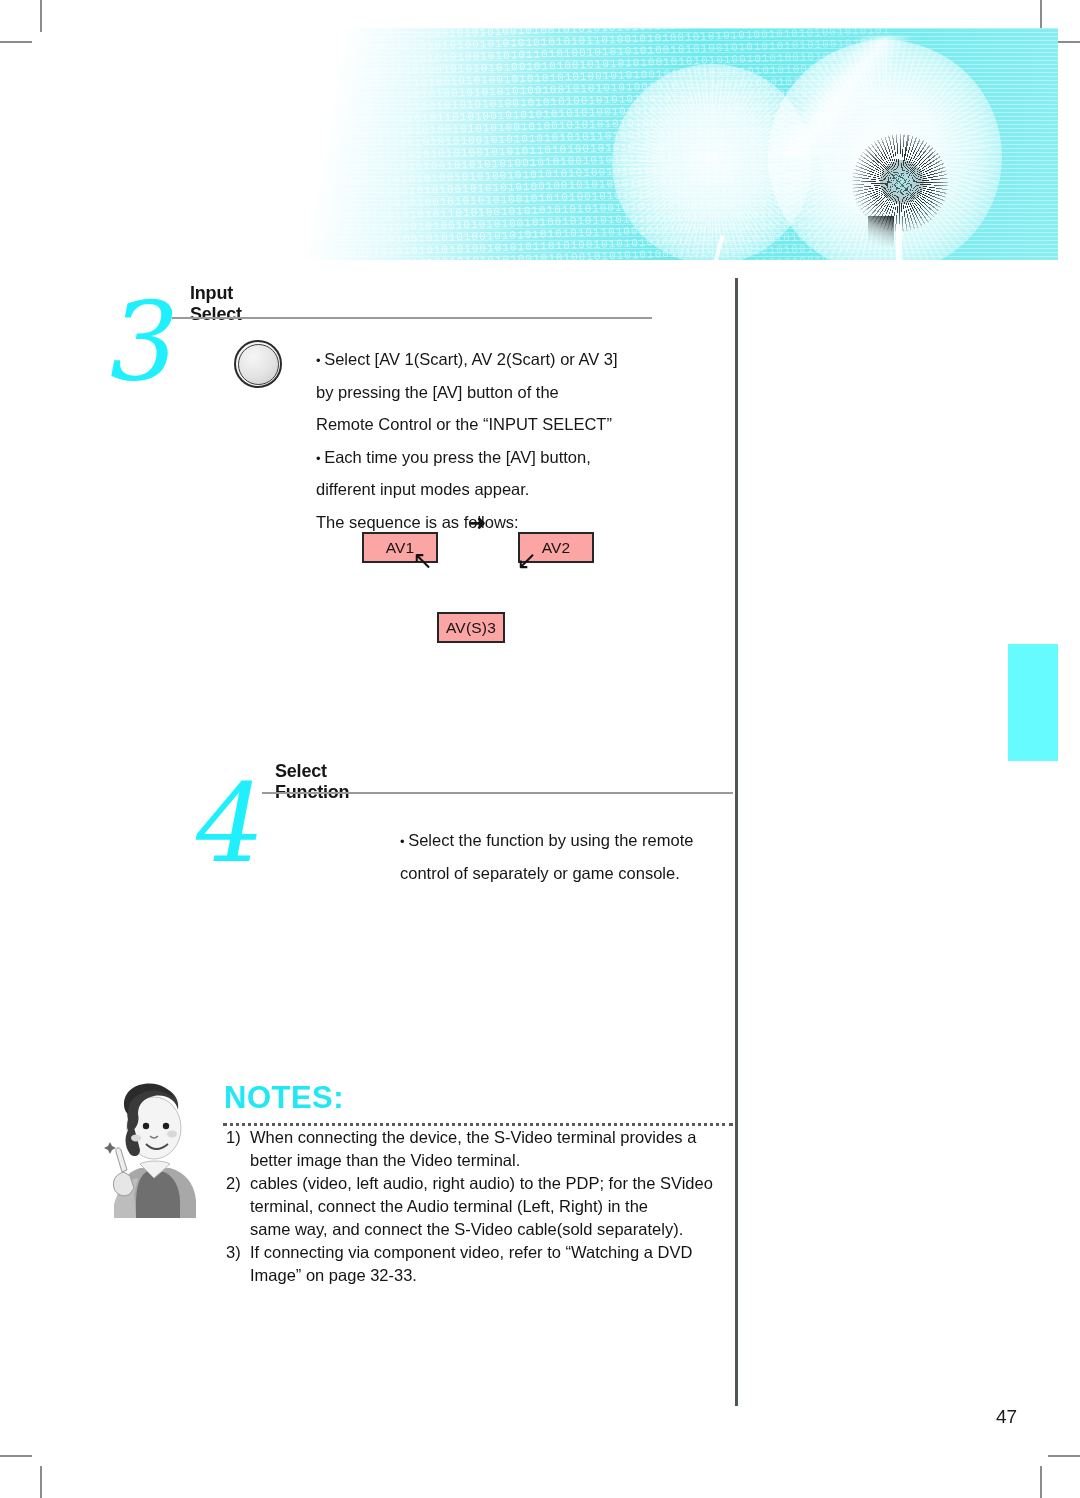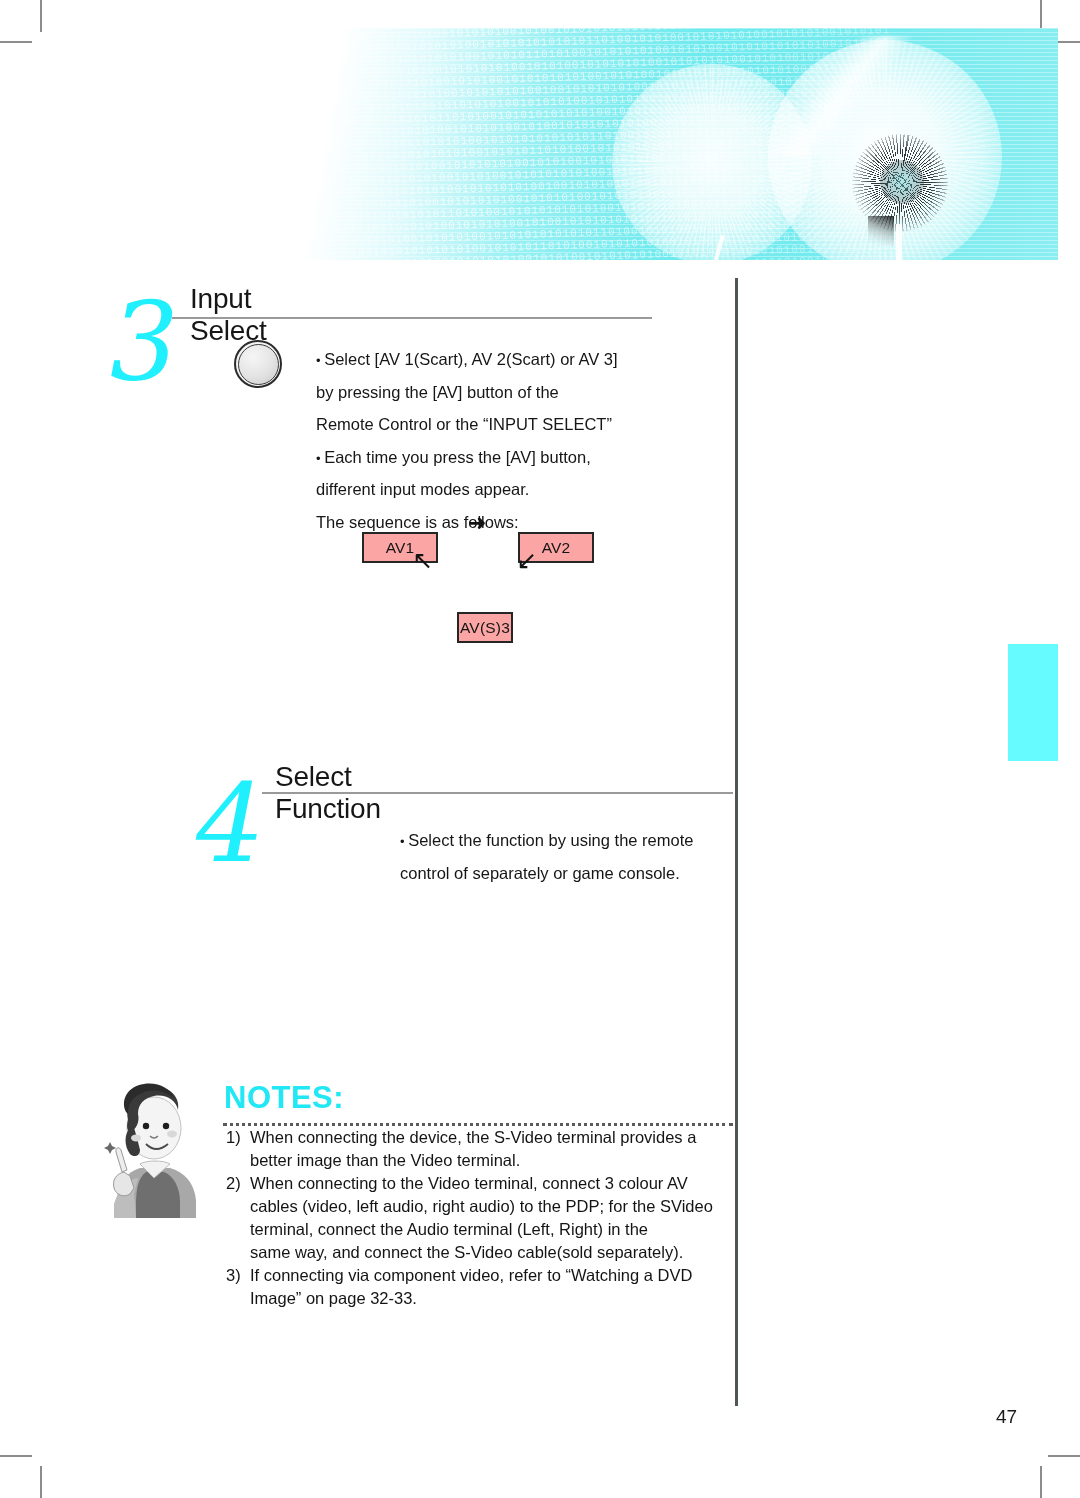--- a/index.html
+++ b/index.html
@@ -205,22 +205,22 @@
     font-style: italic;
     font-weight: 400;
     font-size: 108px;
     line-height: 1;
     color: #20f0fd;
     user-select: none;
   }
   .step-title {
     position: absolute;
     font-family: "Liberation Sans", sans-serif;
-    font-weight: normal;
-    font-size: 28px;
+    font-weight: bold;
+    font-size: 18px;
     letter-spacing: -0.2px;
     color: #161616;
   }
   .step-rule {
     position: absolute;
     height: 2px;
     background: #9a9a9a;
   }
   .bullet-list {
     position: absolute;
@@ -407,21 +407,21 @@
     <div class="seq-box" style="left:362px; top:508px; width:76px; height:31px;">AV1</div>
 
     <div class="seq-arrow" style="left:468px; top:512px;">➜</div>
 
     <div class="seq-box" style="left:518px; top:508px; width:76px; height:31px;">AV2</div>
 
     <div class="seq-arrow" style="left:516px; top:548px; font-size:25px;">↙</div>
 
     <div class="seq-arrow" style="left:412px; top:548px; font-size:25px;">↖</div>
 
-    <div class="seq-box" style="left:457px; top:588px; width:56px; height:31px;">AV(S)3</div>
+    <div class="seq-box" style="left:437px; top:588px; width:68px; height:31px;">AV(S)3</div>
   </div>
 </div>
 
 <div class="step">
 
   <div class="step-num" style="left:196px; top:770px;">4</div>
 
   <div class="step-title" style="left:275px; top:761px;">Select Function</div>
 
   <div class="step-rule" style="left:262px; top:792px; width:471px;"></div>
@@ -469,21 +469,20 @@
 <div class="notes-list" style="left:226px; top:1126px; width:500px;">
 
   <div class="item">
     <span class="marker">1)</span>
     <div>When connecting the device, the S-Video terminal provides a</div>
     <div>better image than the Video terminal.</div>
   </div>
 
   <div class="item">
     <span class="marker">2)</span>
-    <div>When connecting to the Video terminal, connect 3 colour AV</div>
     <div>cables (video, left audio, right audio) to the PDP; for the SVideo</div>
     <div>terminal, connect the Audio terminal (Left, Right) in the</div>
     <div>same way, and connect the S-Video cable(sold separately).</div>
   </div>
 
   <div class="item">
     <span class="marker">3)</span>
     <div>If connecting via component video, refer to “Watching a DVD</div>
     <div>Image” on page 32-33.</div>
   </div>

